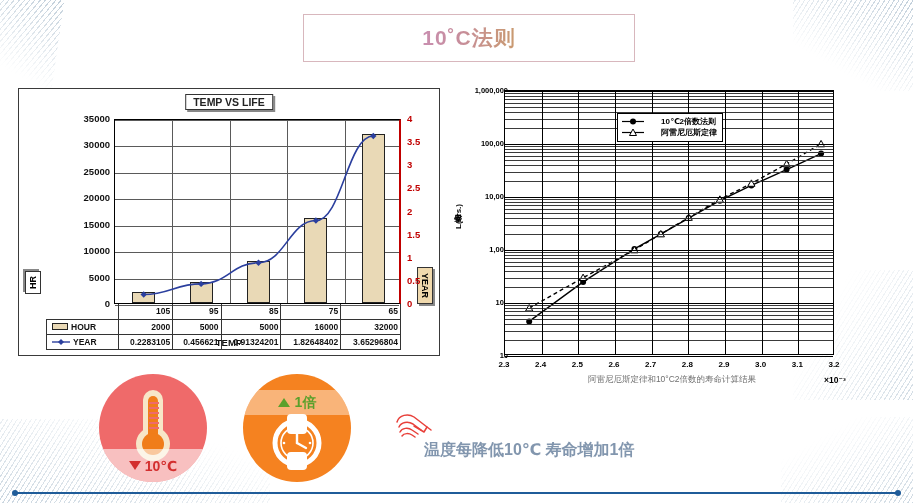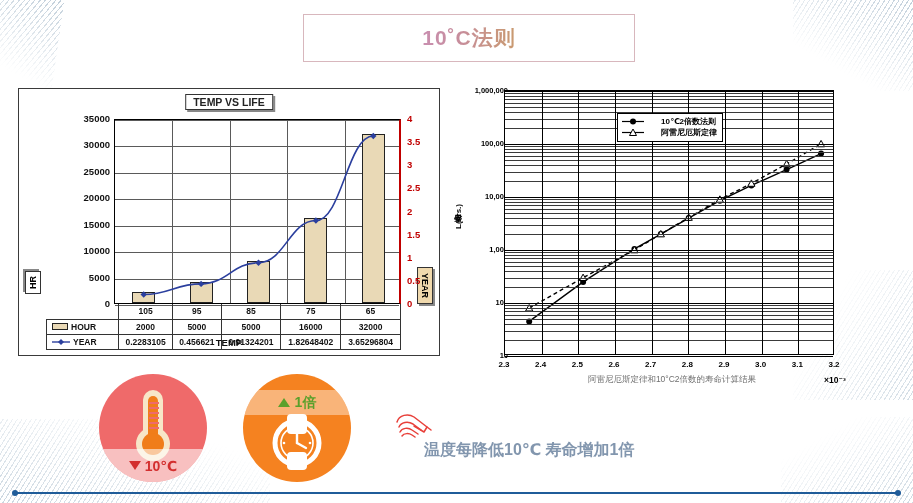--- a/index.html
+++ b/index.html
@@ -84,21 +84,21 @@
   }
   .lc-gridh { position: absolute; left: 0; right: 0; height: 0;
     border-top: 1px solid #5a5a5a; }
   .lc-gridv { position: absolute; top: 0; bottom: 0; width: 0;
     border-left: 1px solid #5a5a5a; }
   .lc-bar { position: absolute; bottom: 0; background: #e9d9b6;
     border: 1px solid #222; }
   #lc-svg { position: absolute; left: 0; top: 0; overflow: visible; }
   #lc-table { position: absolute; left: 27px; top: 215px; width: 355px;
     border-collapse: collapse; font-size: 8.5px; font-weight: bold; color: #111; }
-  #lc-table td { border: 1px solid #333; text-align: center; height: 15px;
+  #lc-table td { border: 1px solid #333; text-align: right; height: 15px;
     padding: 0 2px; white-space: nowrap; }
   #lc-table tr.catrow td { border: none; }
   #lc-table tr.catrow td.cat { border: 1px solid #333; border-top: none; }
   .lc-key { display: flex; align-items: center; gap: 3px; padding-left: 3px; }
   .swatch-bar { width: 16px; height: 7px; background: #e9d9b6; border: 1px solid #222; }
   #lc-xlabel { position: absolute; left: 0; right: 0; top: 248px;
     text-align: center; font-size: 9.5px; font-weight: bold; color: #111; }
 
   
   #right-chart { position: absolute; left: 452px; top: 84px; width: 440px; height: 290px; }

